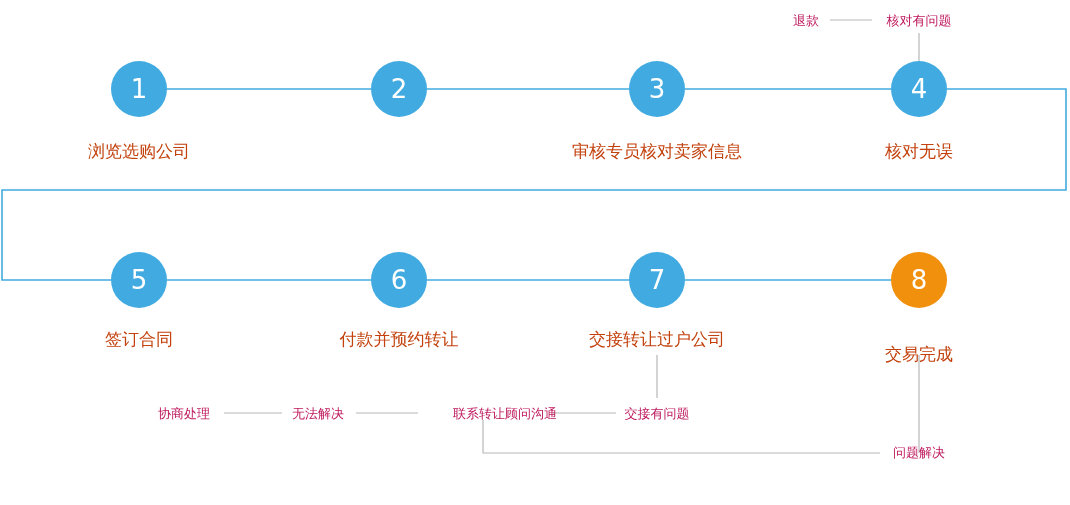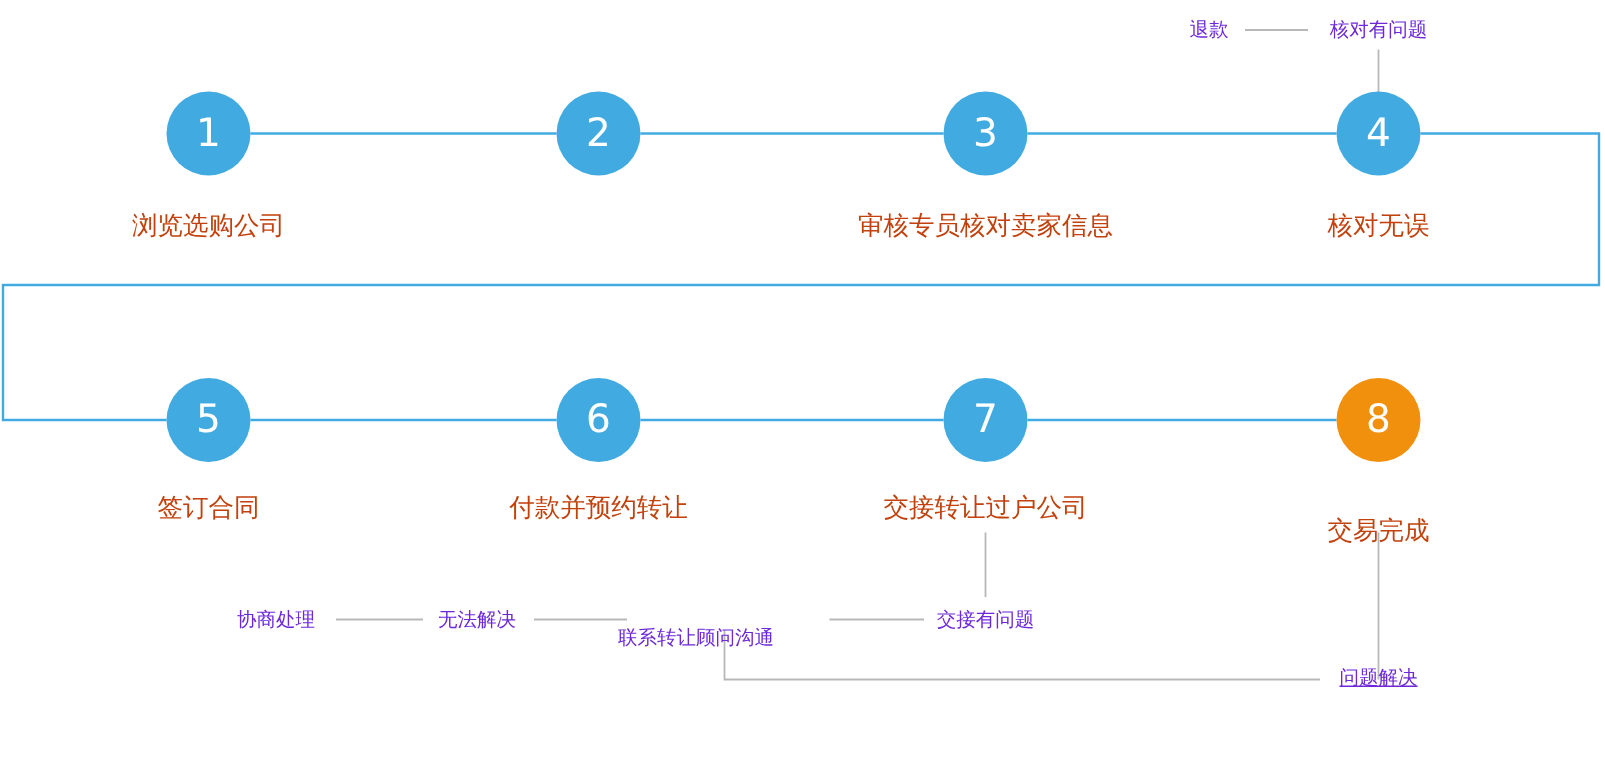--- a/index.html
+++ b/index.html
@@ -47,21 +47,21 @@
     position: absolute;
     color: #c2410c;
     font-size: 17px;
     line-height: 1;
     white-space: nowrap;
     transform: translateX(-50%);
     z-index: 3;
   }
   .ann {
     position: absolute;
-    color: #6d28d9;
+    color: #be185d;
     font-size: 13px;
     line-height: 1;
     white-space: nowrap;
     z-index: 3;
   }
   .ann-c { transform: translateX(-50%); }
 </style>
 </head>
 <body>
 
@@ -131,17 +131,17 @@
   <div class="node node-orange" style="left:891px; top:252px;">
     <span>8</span>
   </div>
   <div class="node-label" style="left:919px; top:346px;">交易完成</div>
 
   <div class="ann ann-c" style="left:806px; top:14px;">退款</div>
   <div class="ann ann-c" style="left:919px; top:14px;">核对有问题</div>
 
   <div class="ann ann-c" style="left:184px; top:407px;">协商处理</div>
   <div class="ann ann-c" style="left:318px; top:407px;">无法解决</div>
-  <div class="ann ann-c" style="left:464px; top:407px;margin-top:12px;">联系转让顾问沟通</div>
+  <div class="ann ann-c" style="left:505px; top:407px;">联系转让顾问沟通</div>
   <div class="ann ann-c" style="left:657px; top:407px;">交接有问题</div>
-  <div class="ann ann-c" style="left:919px; top:446px;text-decoration:underline;">问题解决</div>
+  <div class="ann ann-c" style="left:919px; top:446px;">问题解决</div>
 
 </div>
 
 </body></html>

